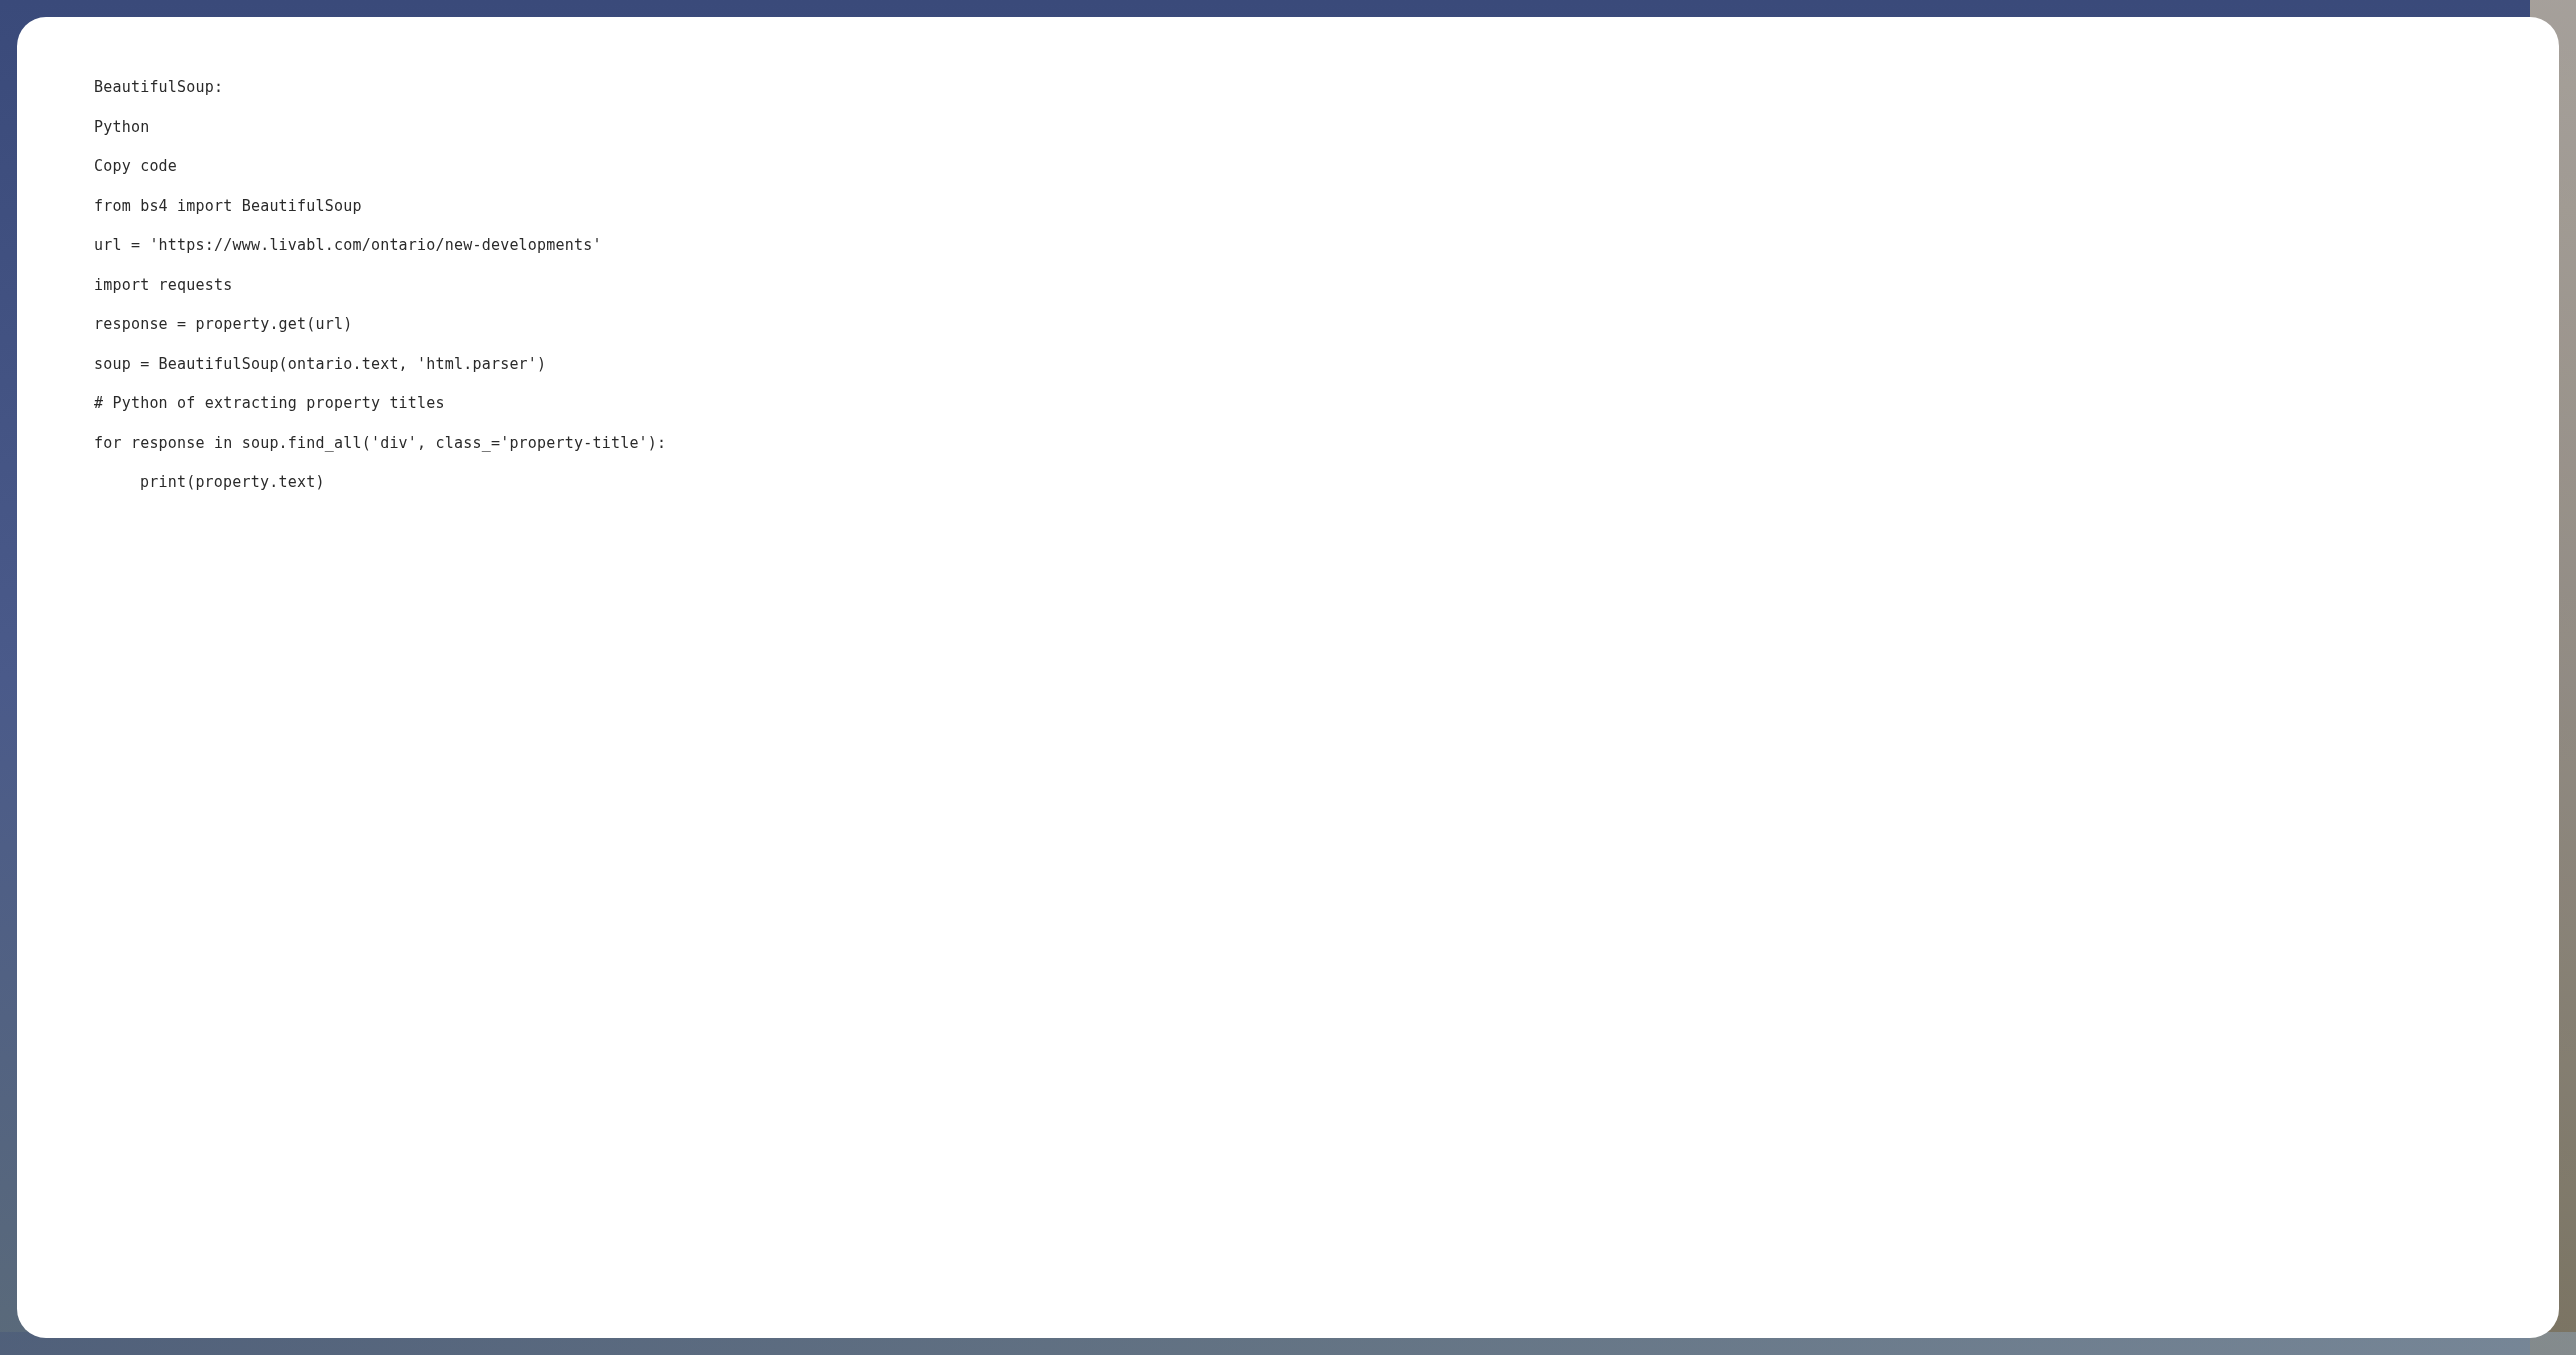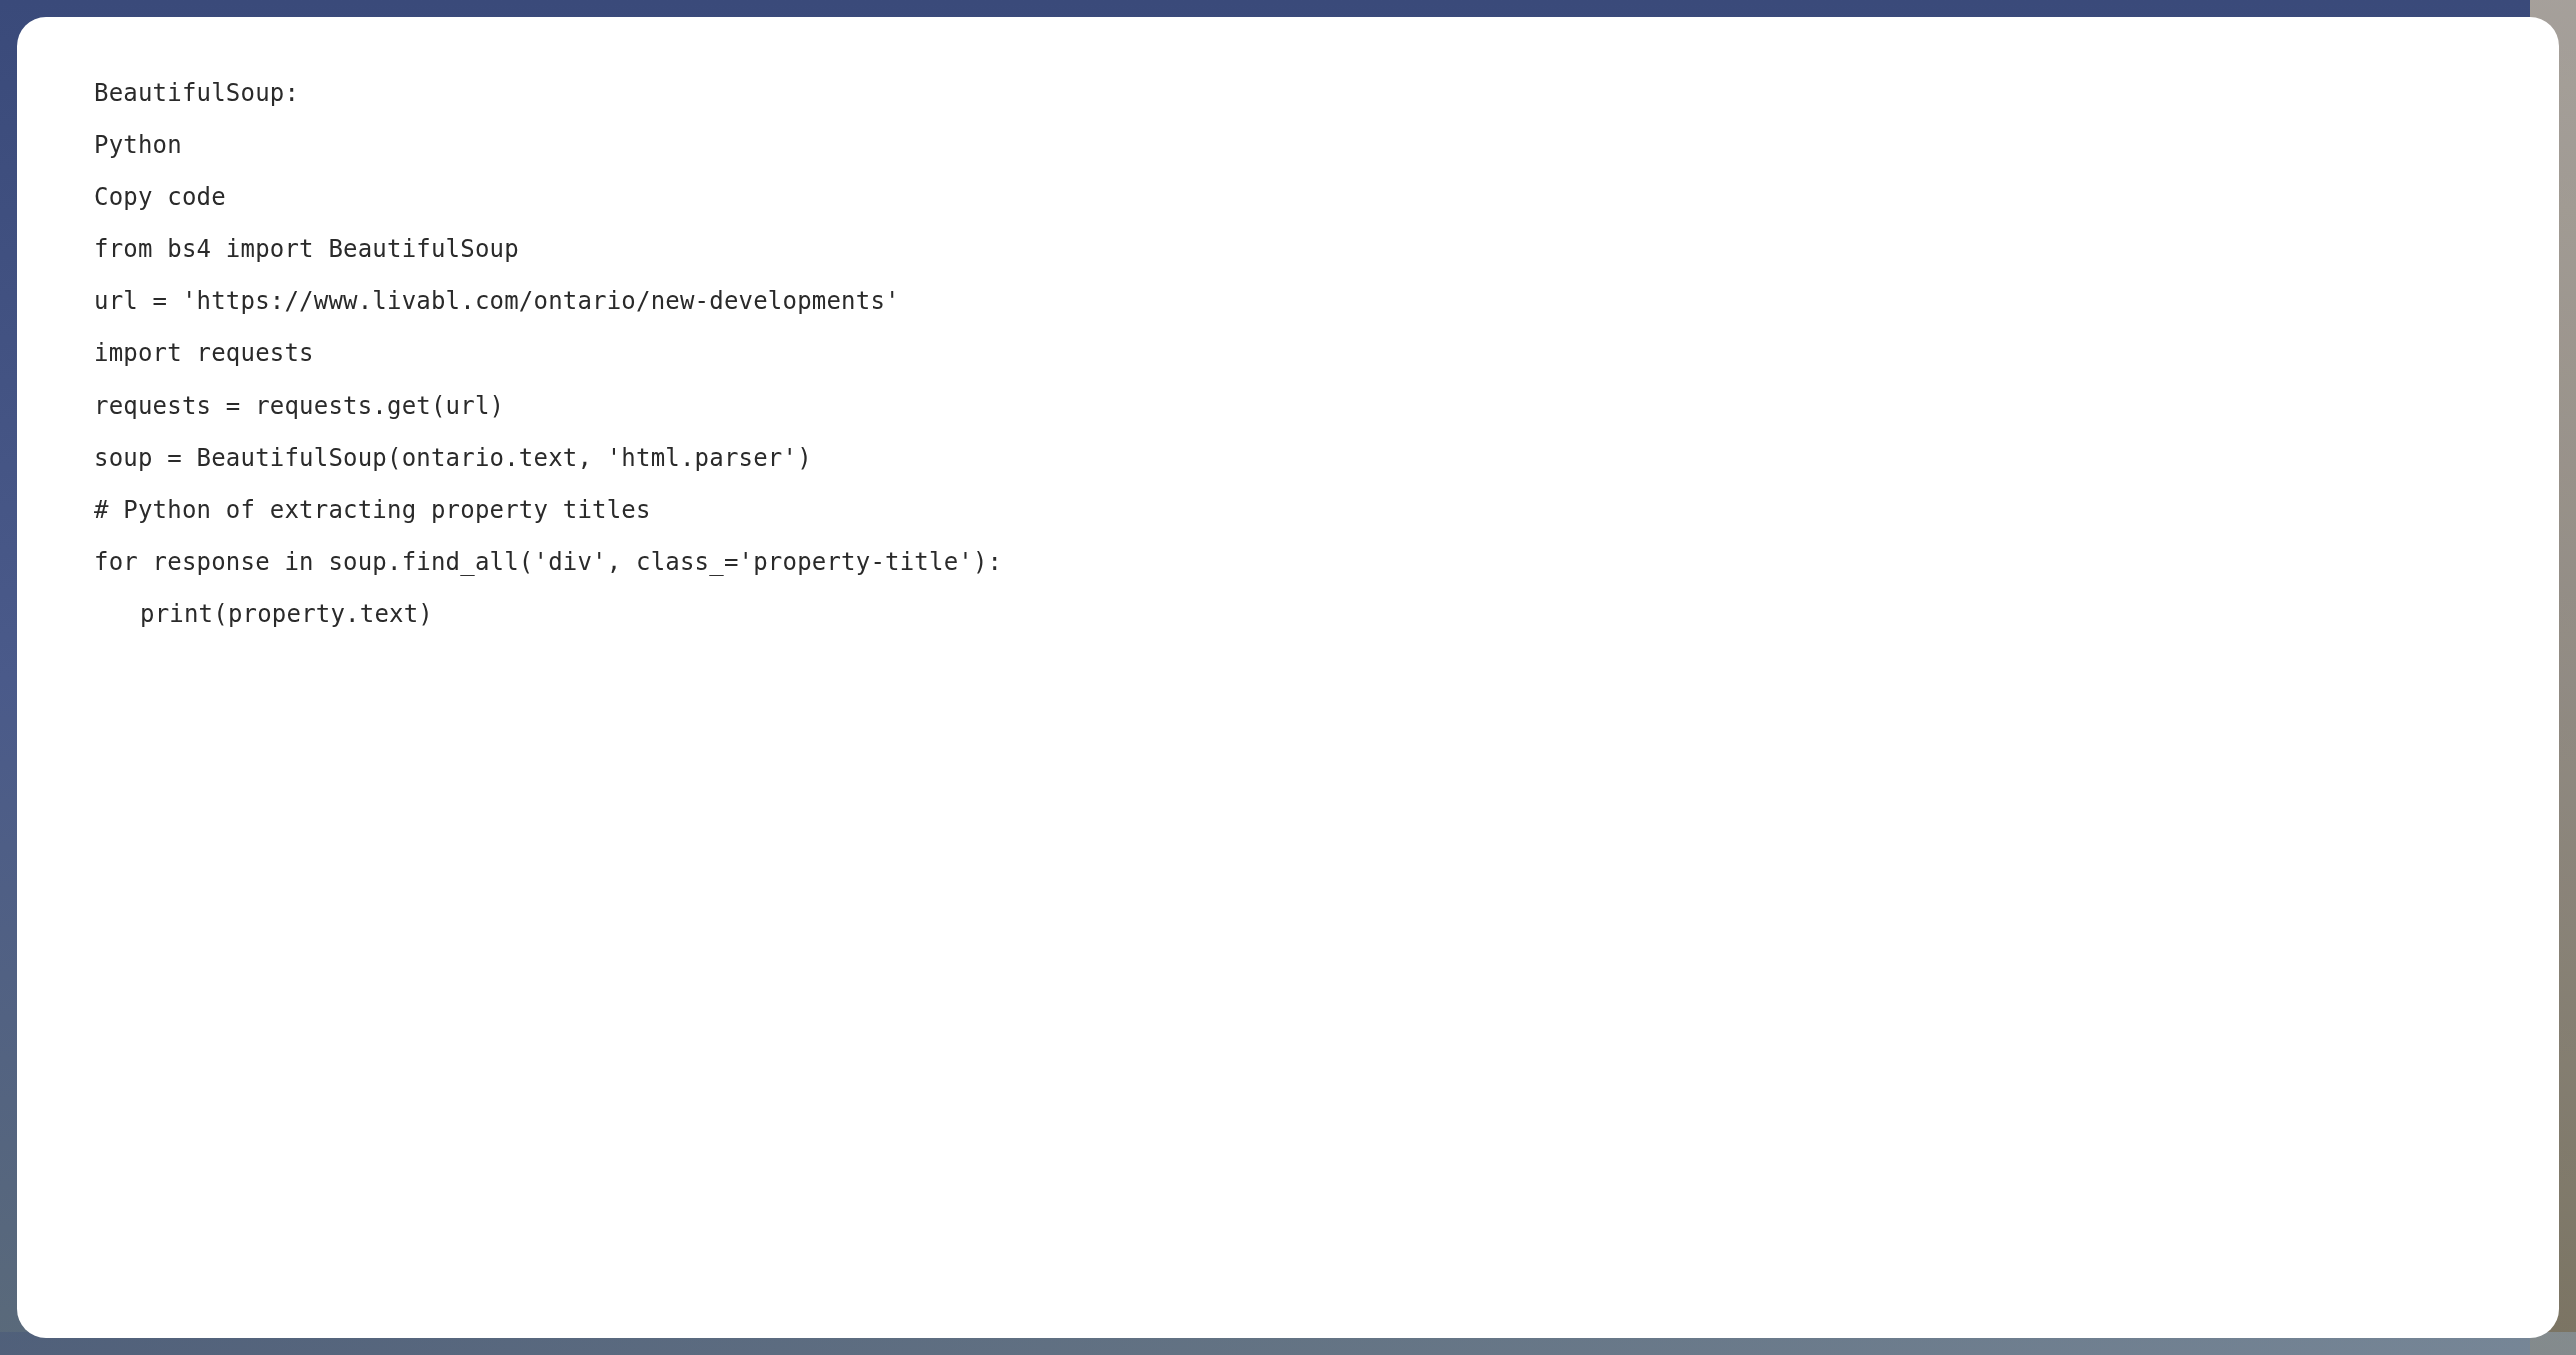--- a/index.html
+++ b/index.html
@@ -39,21 +39,21 @@
       border-radius: 29px;
       padding: 60px 77px 54px 77px;
       max-width: 100%;
       margin: 0 auto;
       position: relative;
       z-index: 1;
       min-height: calc(100vh - 34px);
     }
     .code-line {
       font-family: 'Menlo', 'Consolas', 'DejaVu Sans Mono', 'Courier New', monospace;
-      font-size: 24px;
+      font-size: 15px;
       color: #2a2a2a;
       line-height: 1.4;
       margin-bottom: 18.5px;
       white-space: pre;
       letter-spacing: 0.2px;
     }
     .code-line.indent {
       padding-left: 46px;
     }
     .code-line:last-child {
@@ -66,19 +66,19 @@
 <div class="bg-overlay"></div>
 <div class="bg-bottom"></div>
 
 <div class="container">
   <div class="code-line">BeautifulSoup:</div>
   <div class="code-line">Python</div>
   <div class="code-line">Copy code</div>
   <div class="code-line">from bs4 import BeautifulSoup</div>
   <div class="code-line">url = 'https://www.livabl.com/ontario/new-developments'</div>
   <div class="code-line">import requests</div>
-  <div class="code-line">requests = requests.get(url)</div>
+  <div class="code-line">response = property.get(url)</div>
   <div class="code-line">soup = BeautifulSoup(ontario.text, 'html.parser')</div>
   <div class="code-line"># Python of extracting property titles</div>
   <div class="code-line">for response in soup.find_all('div', class_='property-title'):</div>
   <div class="code-line indent">print(property.text)</div>
 </div>
 
 
 </body></html>

